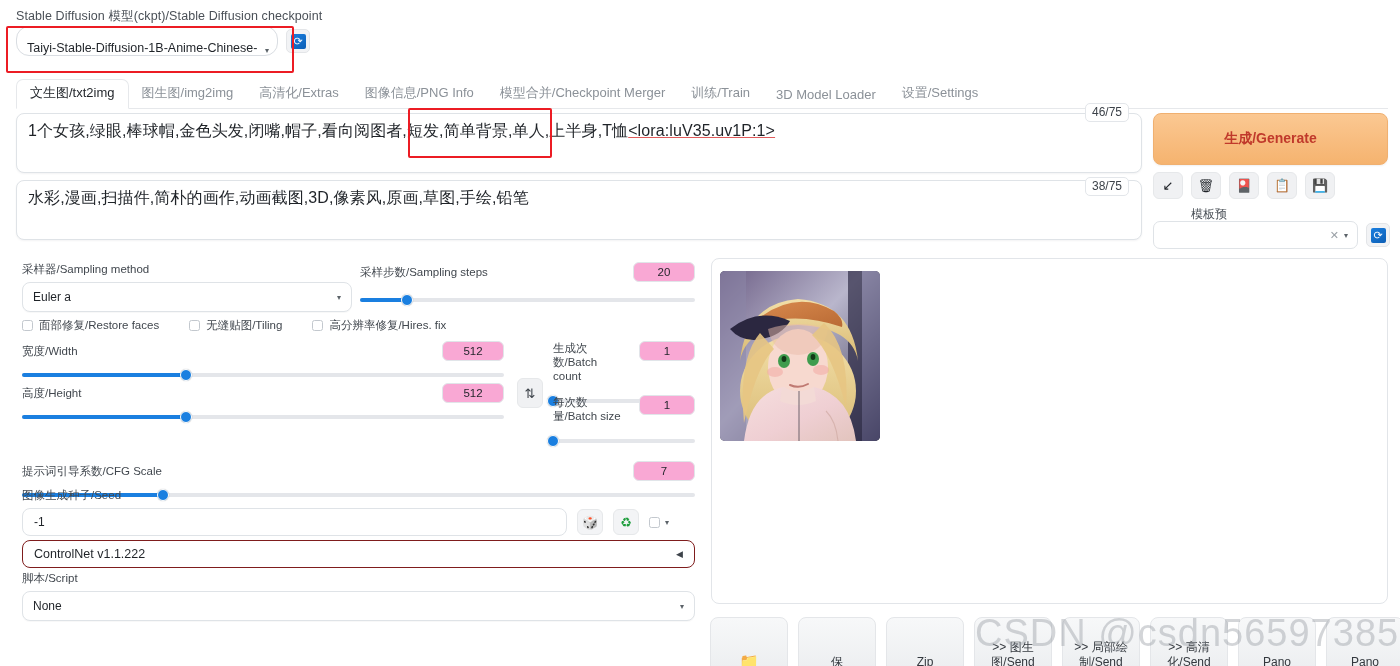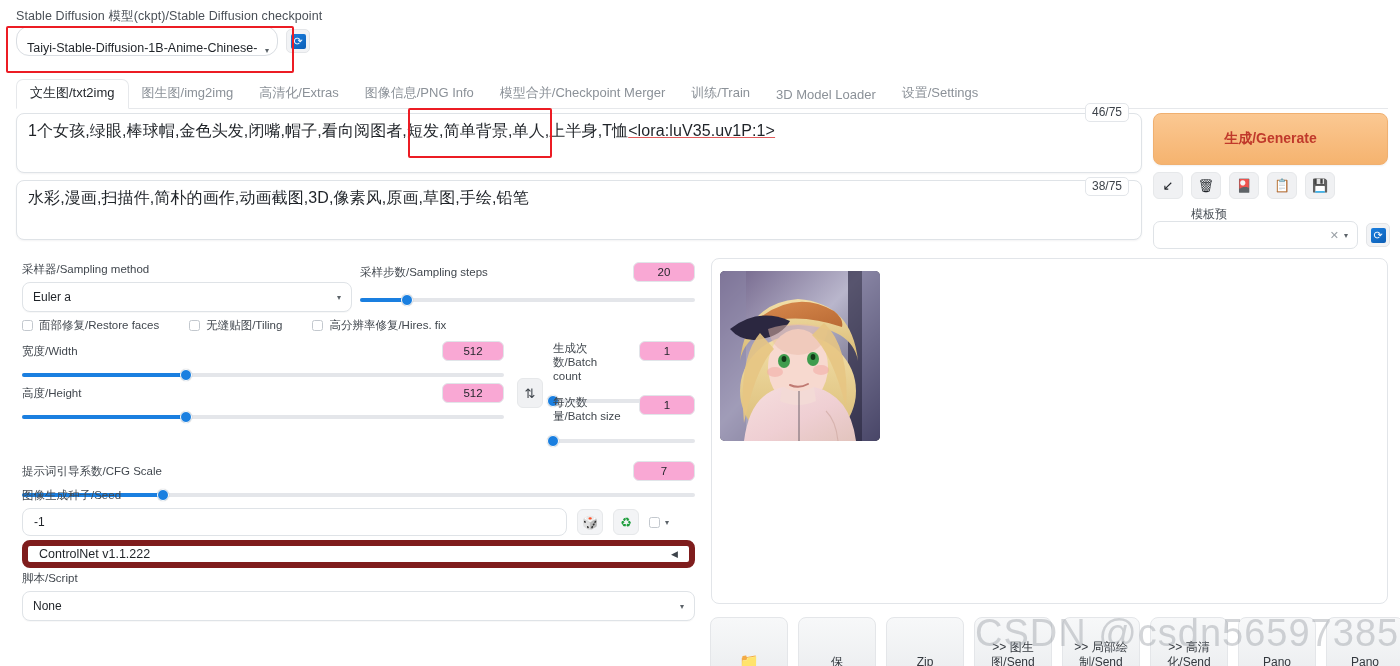--- a/index.html
+++ b/index.html
@@ -131,21 +131,21 @@
   }
   .seed-input {
     border: 1px solid #dfe3e7; border-radius: 8px; background: #fff; height: 28px;
     display: flex; align-items: center; padding: 0 11px; font-size: 12px; color: #1f2328;
   }
   .sq-btn {
     width: 26px; height: 26px; border-radius: 6px; background: #f3f4f6; border: 1px solid #e6e8ea;
     display: flex; align-items: center; justify-content: center; font-size: 13px;
   }
   .accordion {
-    border: 6px solid #7f1d1d; border-radius: 8px; background: #fff; height: 28px;
+    border: 1px solid #7f1d1d; border-radius: 8px; background: #fff; height: 28px;
     display: flex; align-items: center; justify-content: space-between; padding: 0 11px;
     font-size: 12.5px; color: #1f2328;
   }
 
   
   .result-panel {
     position: absolute; left: 711px; top: 258px; width: 677px; height: 346px;
     border: 1px solid #e2e5e9; border-radius: 8px; background: #fff;
   }
   .result-img {

